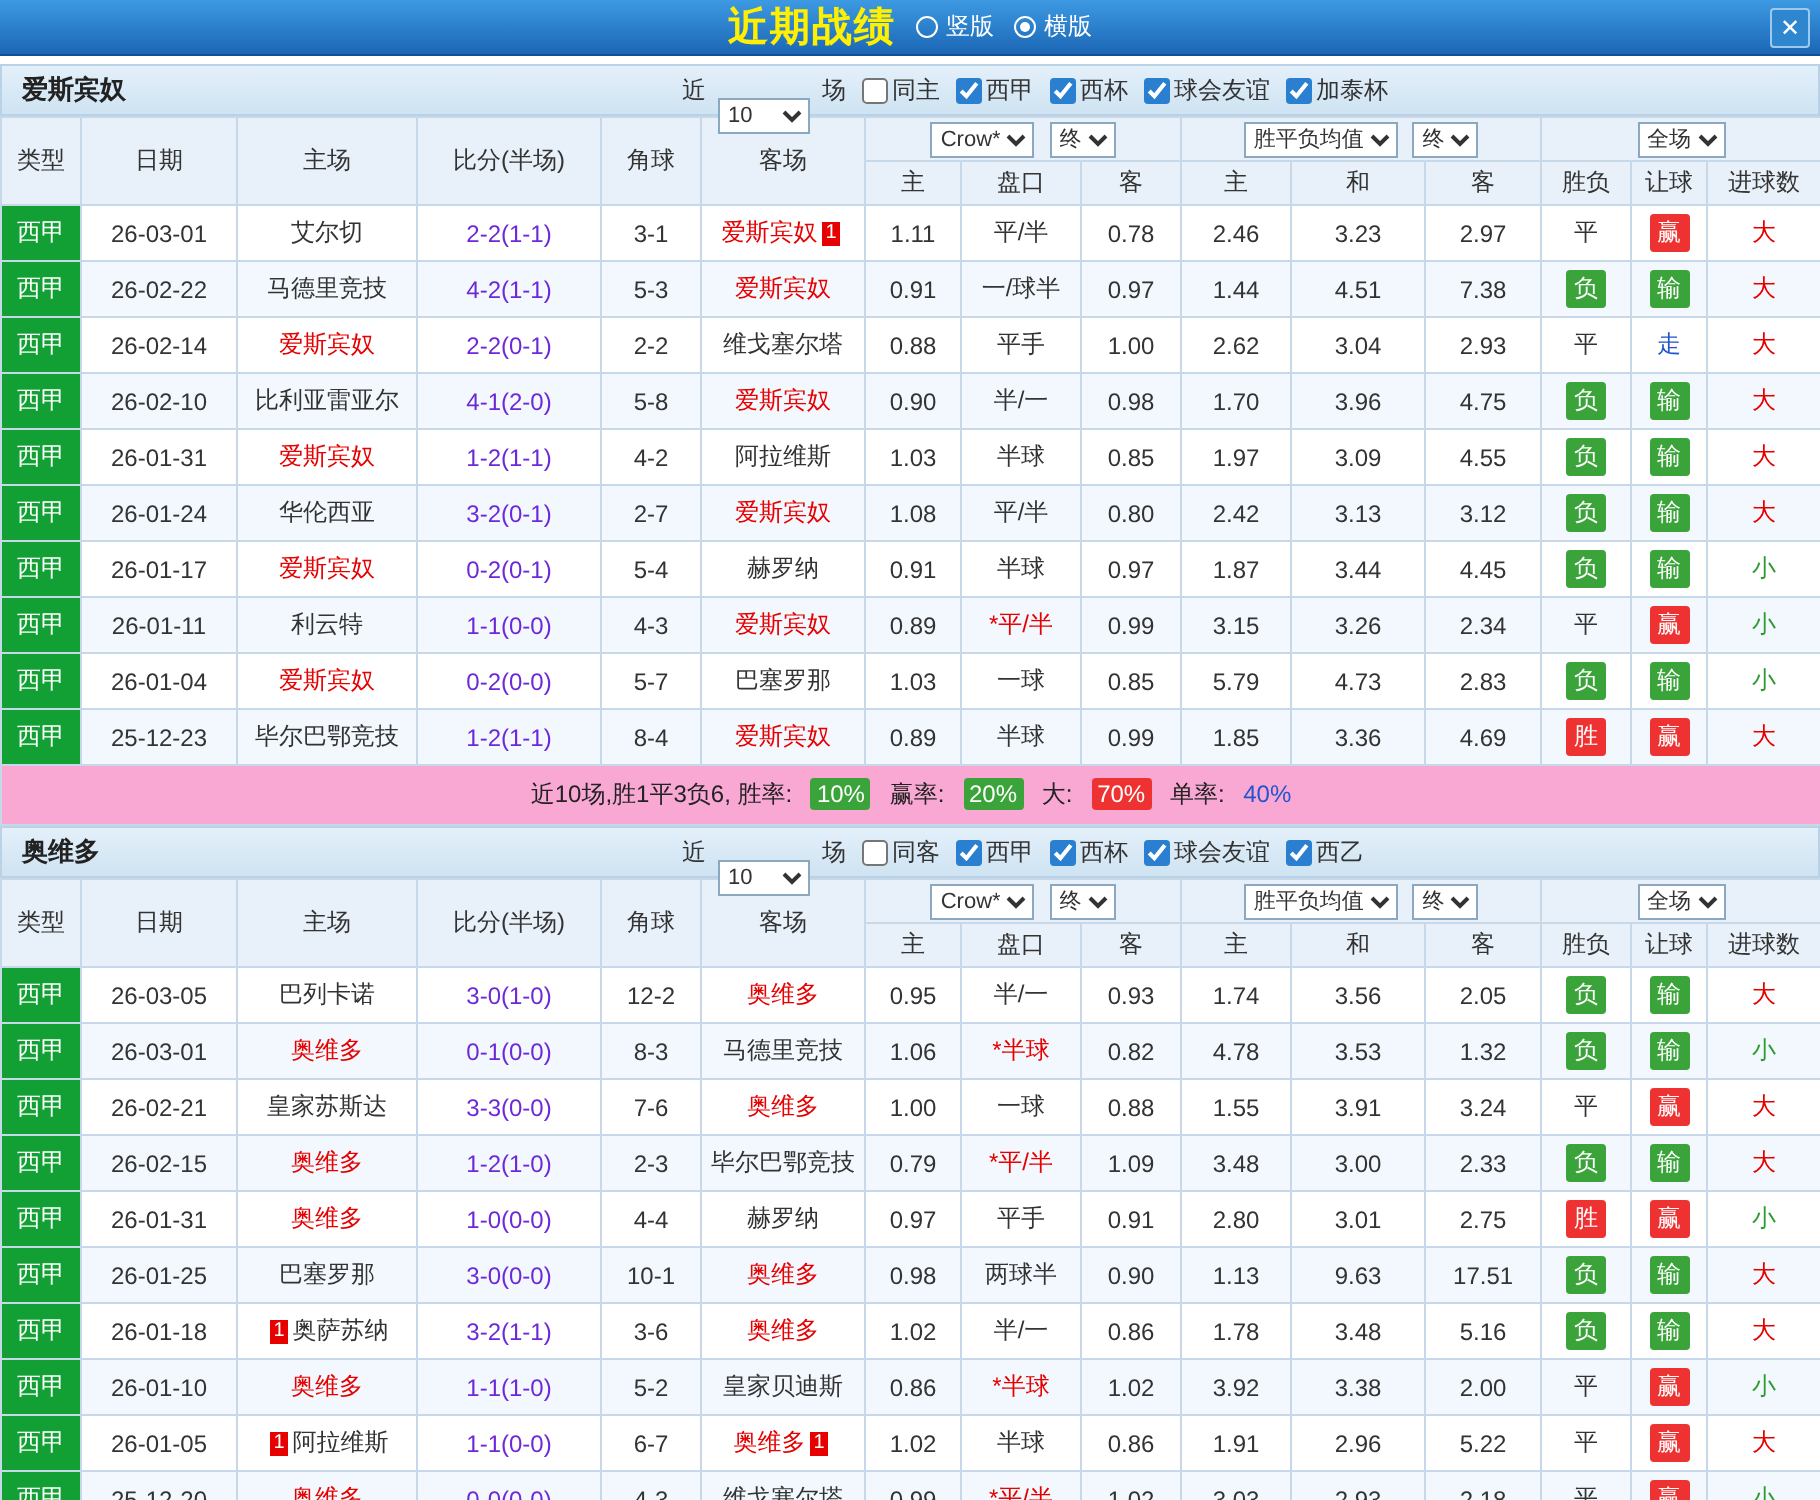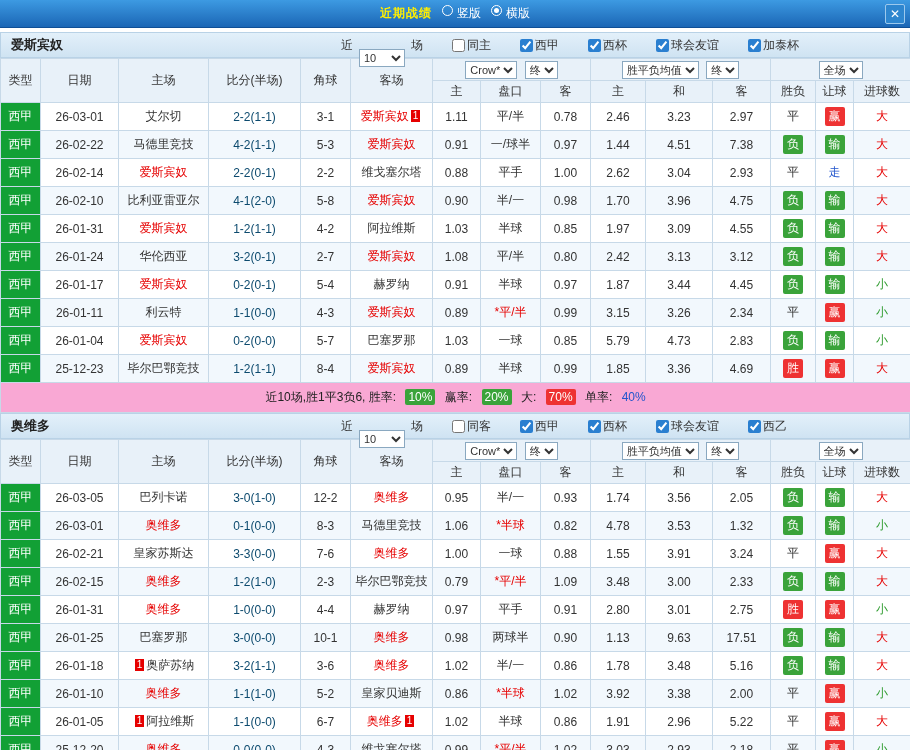--- a/index.html
+++ b/index.html
@@ -3,47 +3,47 @@
 <meta charset="utf-8">
 <style>
   * { margin:0; padding:0; box-sizing:border-box; }
   html,body { width:910px; height:750px; overflow:hidden; background:#fff;
     font-family:"Liberation Sans","DejaVu Sans",sans-serif; font-size:12px; color:#333; }
 
   
   .topbar { height:28px; background:linear-gradient(180deg,#3d9ae2 0%,#1b66b5 100%);
     display:flex; align-items:center; position:relative; border-bottom:1px solid #0f4f96; }
   .topbar-center { flex:1; display:flex; justify-content:center; align-items:center; gap:10px; }
-  .tb-title { color:#ffef00; font-weight:bold; font-size:12px; letter-spacing:1px; }
-  .radio-opt { display:inline-flex; align-items:flex-start; gap:4px; color:#fff; cursor:pointer; }
+  .tb-title { color:#ffef00; font-weight:bold; font-size:20px; letter-spacing:1px; }
+  .radio-opt { display:inline-flex; align-items:center; gap:4px; color:#fff; cursor:pointer; }
   .radio { width:11px; height:11px; border:1px solid #fff; border-radius:50%; display:inline-block; position:relative; }
   .radio.sel::after { content:""; position:absolute; left:2px; top:2px; width:5px; height:5px; border-radius:50%; background:#fff; }
   .close-btn { position:absolute; right:5px; top:4px; width:20px; height:20px; background:#2e86cf;
     border:1px solid #9cc9ed; border-radius:2px; color:#fff; font-weight:bold; text-align:center;
     line-height:18px; font-size:12px; cursor:pointer; }
 
   
   .section-header { height:26px; background:linear-gradient(180deg,#e3f0fa,#cfe3f2);
     border:1px solid #b9d2e6; display:flex; align-items:center; padding:0 10px; position:relative; }
   .section-header.first { margin-top:4px; }
   .team-name { font-weight:bold; color:#222; font-size:13px; }
   .filters { position:absolute; left:340px; display:flex; align-items:center; gap:4px; white-space:nowrap; }
-  .filters .cb { display:inline-flex; align-items:center; gap:2px; margin-left:25px; cursor:pointer; }
+  .filters .cb { display:inline-flex; align-items:center; gap:2px; margin-left:4px; cursor:pointer; }
   .filters input[type="checkbox"] { width:13px; height:13px; accent-color:#2a7fd0; }
   select { font-size:11px; height:18px; border:1px solid #8aa8c0; background:#fff; color:#333; margin:0 2px; }
   .sel-count { width:46px;margin-top:26px; }
 
   
   table { width:910px; border-collapse:collapse; table-layout:fixed; }
   th, td { border:1px solid #c7d9e8; text-align:center; overflow:hidden; white-space:nowrap; }
   thead th { background:#e8f1f9; font-weight:normal; color:#333; height:22px; }
   tbody td { height:28px; background:#fff; }
   tbody tr:nth-child(even) td { background:#f2f8fd; }
   tbody td.league { background:#12a035 !important; color:#fff; }
-  td.score { color:#0c4a6e;margin-top:16px; }
+  td.score { color:#6d28d9;margin-top:16px; }
   tfoot td { height:30px; background:#f9a8d4; color:#222; }
   tfoot td span { margin:0 3px; }
 
   
   .txt-red { color:#e60000; }
   .txt-green { color:#2d9b2d; }
   .txt-blue { color:#2255cc; }
   .badge { display:inline-block; min-width:20px; padding:1px 3px; color:#fff; border-radius:2px; font-size:12px; }
   .bred { background:#ee3232; }
   .bgreen { background:#3aa33a; }

